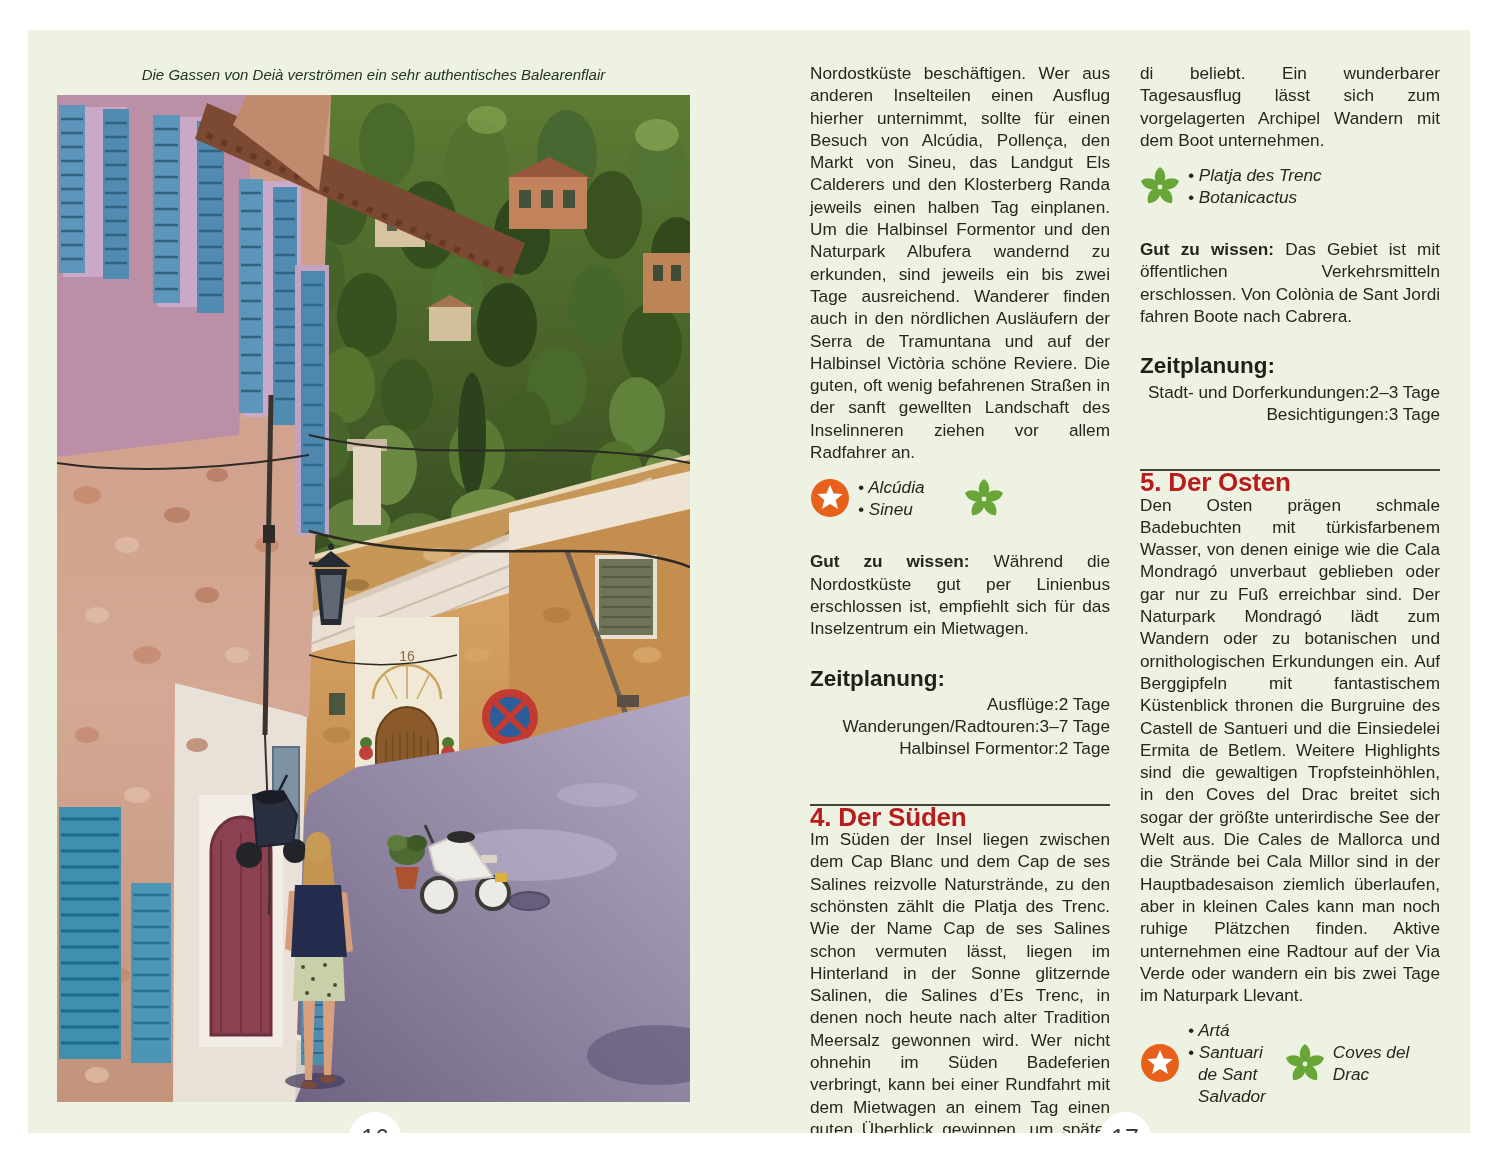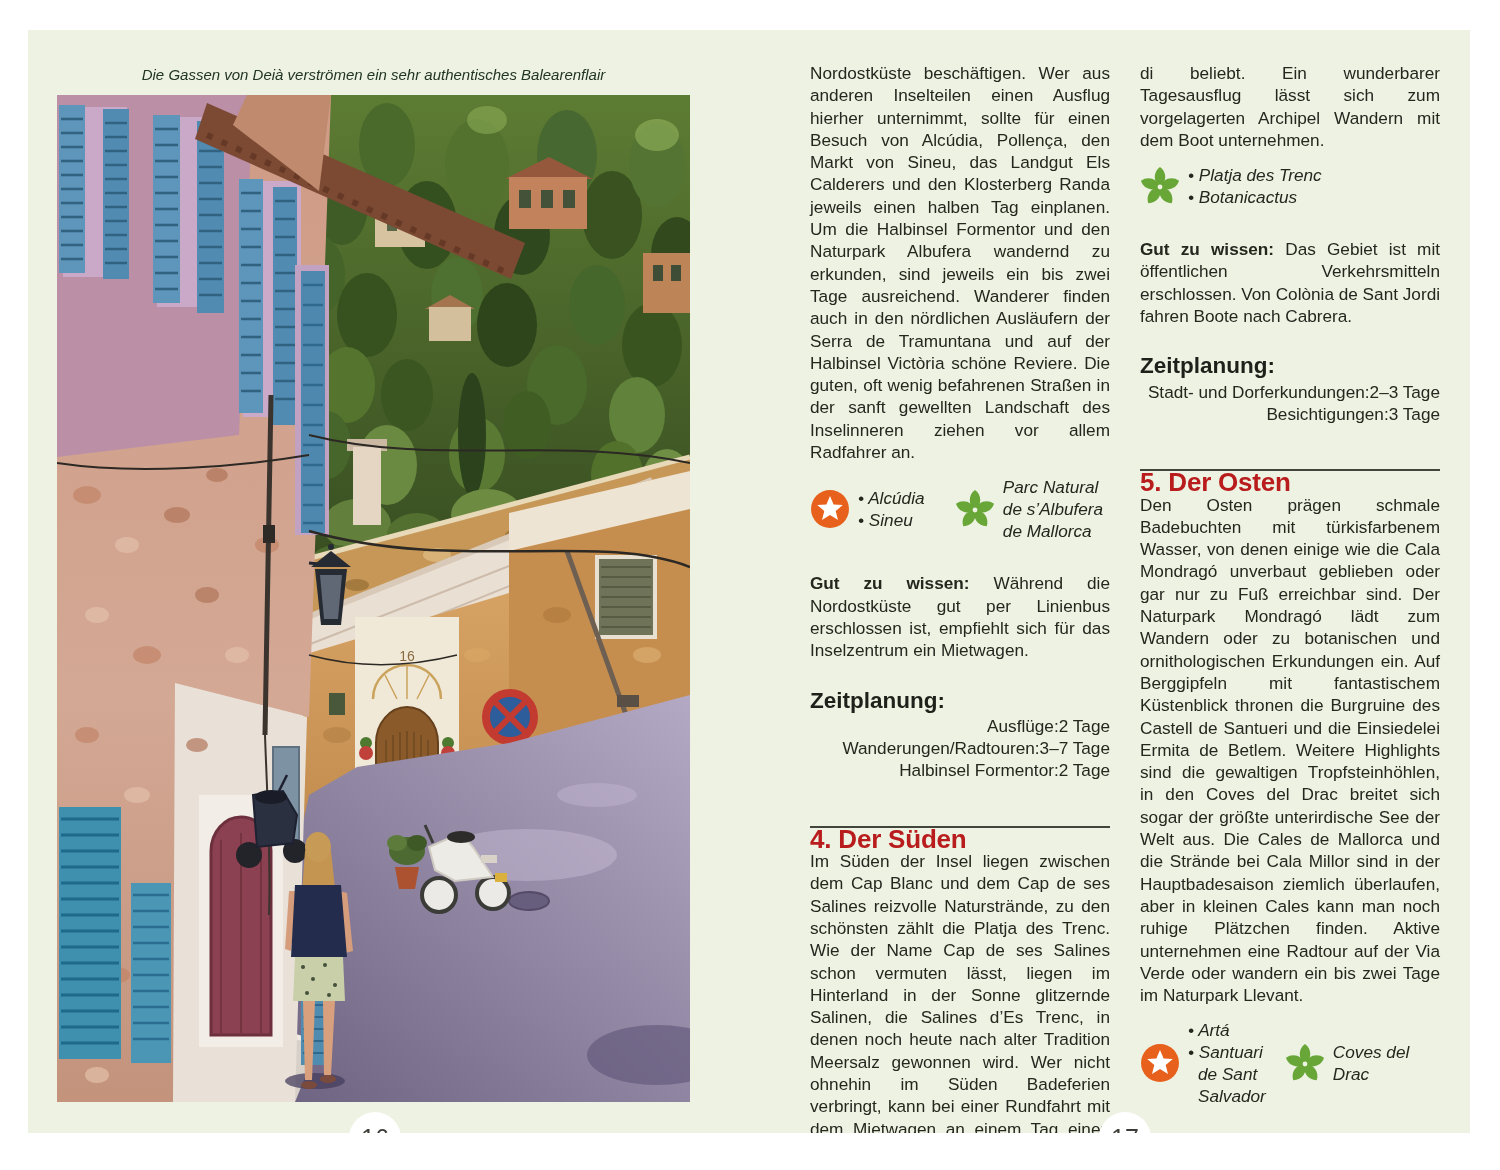--- a/index.html
+++ b/index.html
@@ -331,21 +331,20 @@
           <g fill="#68a637" transform="translate(20,21)">
             <path d="M0,0 C-7,-5 -7,-15 0,-20 C7,-15 7,-5 0,0 Z"></path>
             <path d="M0,0 C-7,-5 -7,-15 0,-20 C7,-15 7,-5 0,0 Z" transform="rotate(72)"></path>
             <path d="M0,0 C-7,-5 -7,-15 0,-20 C7,-15 7,-5 0,0 Z" transform="rotate(144)"></path>
             <path d="M0,0 C-7,-5 -7,-15 0,-20 C7,-15 7,-5 0,0 Z" transform="rotate(216)"></path>
             <path d="M0,0 C-7,-5 -7,-15 0,-20 C7,-15 7,-5 0,0 Z" transform="rotate(288)"></path>
             <circle r="2.4" fill="#edf2e2"></circle>
           </g>
         </svg>
       </span>
-      <div class="ptxt nature-txt">Parc Natural de s’Albufera de Mallorca</div>
     </div>
 
     <p class="gzw mt30"><b>Gut zu wissen:</b><span> Während die Nordostküste gut per Linienbus erschlossen ist, empfiehlt sich für das Inselzentrum ein Mietwagen.</span></p>
 
     <div class="mt28">
       <div class="zeit-title">Zeitplanung:</div>
       <div class="zrow">
           <span>Ausflüge:</span>
           <span>2 Tage</span>
         </div>

